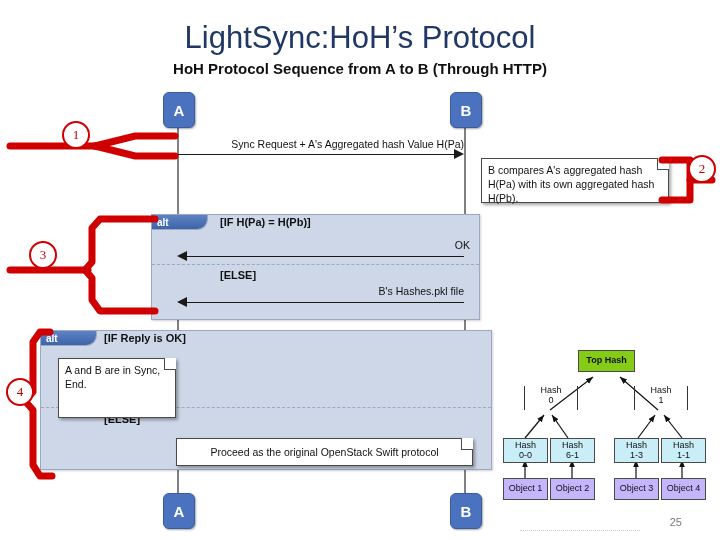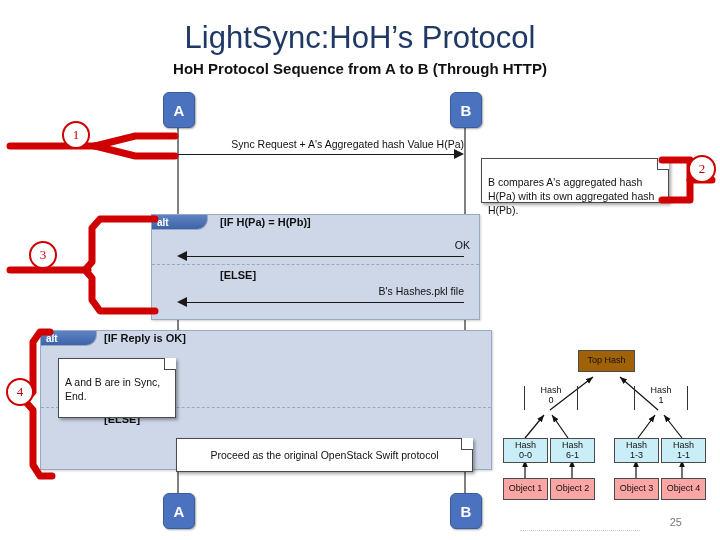--- a/index.html
+++ b/index.html
@@ -90,21 +90,21 @@
     position:absolute;height:0;border-top:1.5px dashed #9aa9c2;
   }
 
   
   .note{
     position:absolute;
     background:#ffffff;
     border:1px solid #4a4a4a;
     box-shadow:2px 2px 3px rgba(0,0,0,.35);
     font-size:10.5px;color:#111;
-    padding:16px 6px;
+    padding:4px 6px;
     box-sizing:border-box;
     line-height:1.35;
   }
   .note .fold{
     position:absolute;right:-1px;top:-1px;
     width:11px;height:11px;
     background:#fff;
     border-left:1px solid #4a4a4a;
     border-bottom:1px solid #4a4a4a;
   }
@@ -125,23 +125,23 @@
   }
   .mk-box{
     position:absolute;
     border:1px solid #4a4a4a;
     font-size:9px;color:#111;
     display:flex;flex-direction:column;align-items:center;justify-content:center;
     line-height:1.1;
     text-align:center;
     box-sizing:border-box;
   }
-  .mk-top{background:#a16207;}
+  .mk-top{background:#84cc16;font-weight:bold;}
   .mk-hash{background:#C9EEF7;}
-  .mk-obj{background:#fca5a5;}
+  .mk-obj{background:#c4b5fd;}
   .mk-label{
     position:absolute;font-size:9px;color:#111;text-align:center;line-height:1.1;
   }
   .mk-tick{position:absolute;width:1px;background:#333;}
 
   .pagenum{
     position:absolute;right:38px;bottom:12px;
     font-size:11px;color:#7a7a7a;
   }
   .footer-dots{

